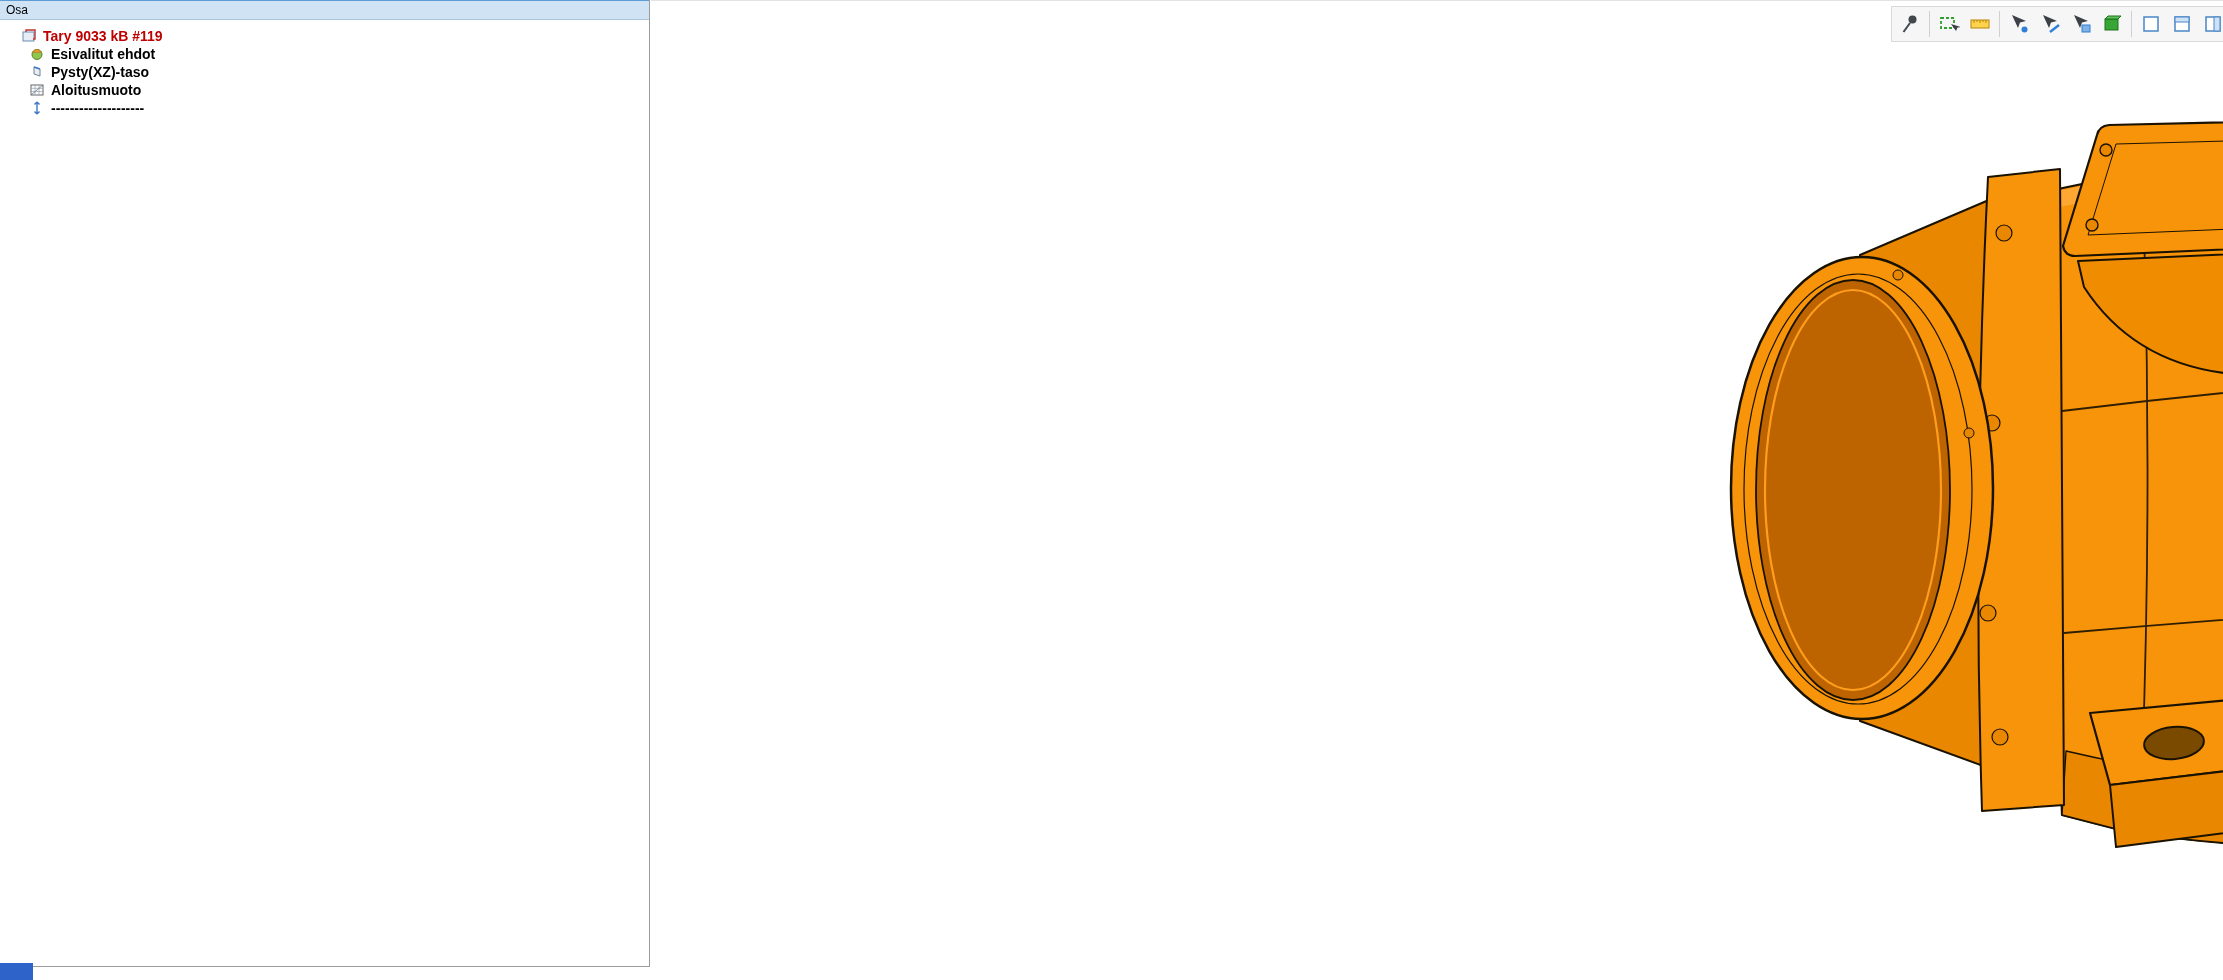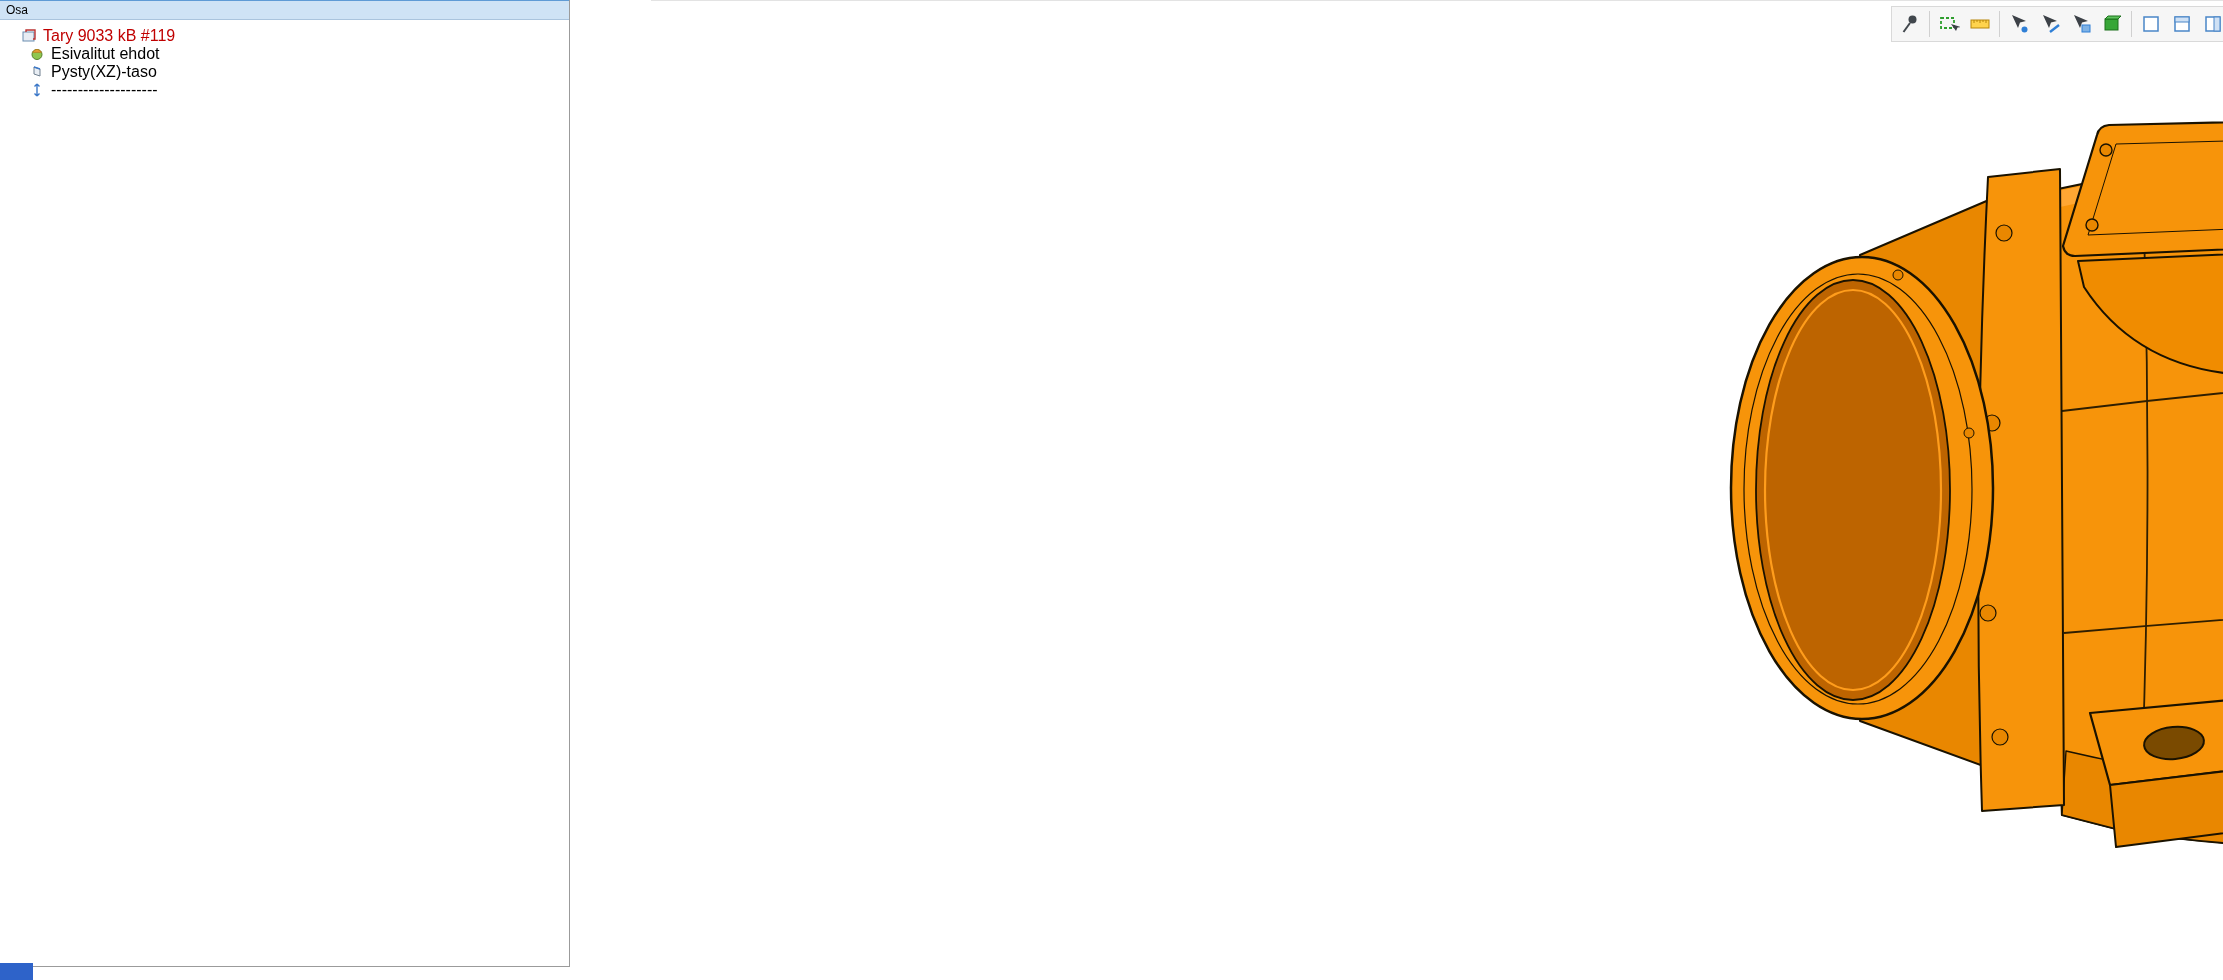--- a/index.html
+++ b/index.html
@@ -2,32 +2,33 @@
 <html><head>
 <meta charset="utf-8">
 <style>
   html,body{margin:0;padding:0;}
   body{
     width:2223px;height:980px;position:relative;overflow:hidden;
     background:#ffffff;font-family:"Liberation Sans",sans-serif;color:#000;
   }
   
   .left-panel{
-    position:absolute;left:0;top:0;width:570px;height:967px;
+    position:absolute;left:0;top:0;width:650px;height:967px;
     background:#ffffff;border-right:1px solid #9b9b9b;border-bottom:1px solid #9b9b9b;
     box-sizing:border-box;
   }
   .panel-header{
     height:20px;background:#cfe3f5;border-bottom:1px solid #aac4dd;border-top:1px solid #5f9bd5;
     font-size:12px;line-height:19px;padding-left:6px;box-sizing:border-box;
   }
   .tree{padding-top:7px;}
   .tree-row{
-    height:18px;display:flex;align-items:center;font-size:16px;cursor:default;
+    height:18px;display:flex;align-items:center;font-size:14px;cursor:default;
     white-space:nowrap;
+    font-weight:bold;
   }
   .tree-row .indent-root{width:20px;flex:0 0 20px;}
   .tree-row .indent-child{width:10px;flex:0 0 10px;}
   .chev-slot{width:18px;flex:0 0 18px;display:flex;align-items:center;justify-content:center;}
   .chev{width:0;height:0;border-top:4px solid transparent;border-bottom:4px solid transparent;border-left:5px solid #8a8a8a;}
   .ticon{width:17px;flex:0 0 17px;height:16px;display:flex;align-items:center;justify-content:center;}
   .tlabel{margin-left:6px;}
   .tlabel.root{color:#c00000;}
   .corner-blue{position:absolute;left:0;top:963px;width:33px;height:17px;background:#2e63c9;}
   
@@ -87,20 +88,32 @@
       <span class="ticon">
         <svg width="16" height="16" viewBox="0 0 16 16">
             <path d="M5 3 L11 5 L11 12 L5 10 Z" fill="#e9eef4" stroke="#708090"></path>
             <path d="M5 3 L11 5" stroke="#3c78c8" stroke-width="1.6"></path>
           </svg>
       </span>
       <span class="tlabel">Pysty(XZ)-taso</span>
     </div>
 
 
+    <div class="tree-row">
+      <span class="indent-child"></span>
+      <span class="chev-slot"></span>
+      <span class="ticon">
+        <svg width="16" height="16" viewBox="0 0 16 16">
+            <rect x="2" y="3" width="12" height="10" fill="#ffffff" stroke="#666"></rect>
+            <path d="M2 6.3h12M2 9.6h12M6 3v10M10 3v10" stroke="#9aa7b4" stroke-width="0.8"></path>
+            <path d="M2 13L14 3" stroke="#6a7b8c" stroke-width="0.8"></path>
+          </svg>
+      </span>
+      <span class="tlabel">Aloitusmuoto</span>
+    </div>
 
     <div class="tree-row">
       <span class="indent-child"></span>
       <span class="chev-slot"></span>
       <span class="ticon">
         <svg width="16" height="16" viewBox="0 0 16 16">
             <g stroke="#3c78c8" stroke-width="1.4" fill="none">
               <path d="M8 2v12M8 2L5.5 4.5M8 2l2.5 2.5M8 14l-2.5-2.5M8 14l2.5-2.5"></path>
             </g>
           </svg>

